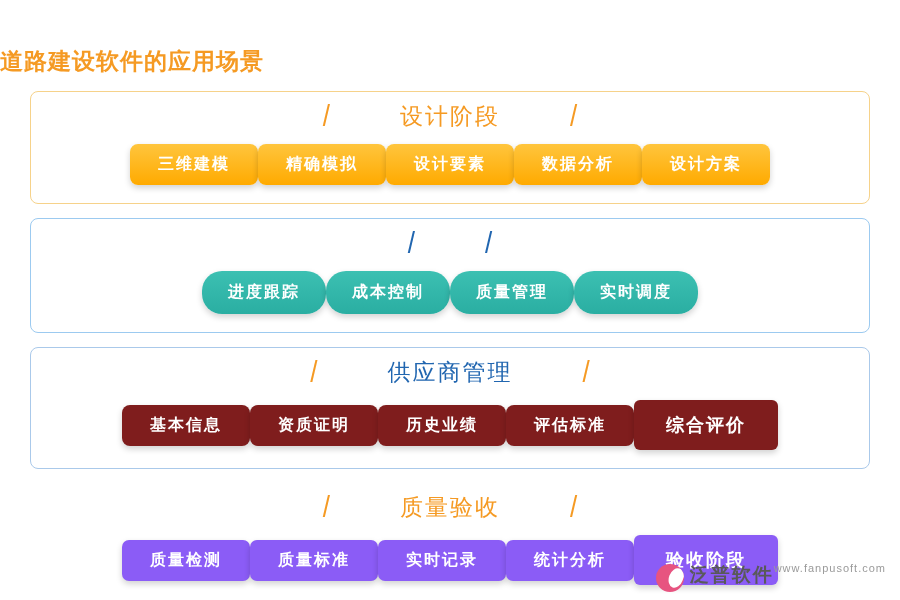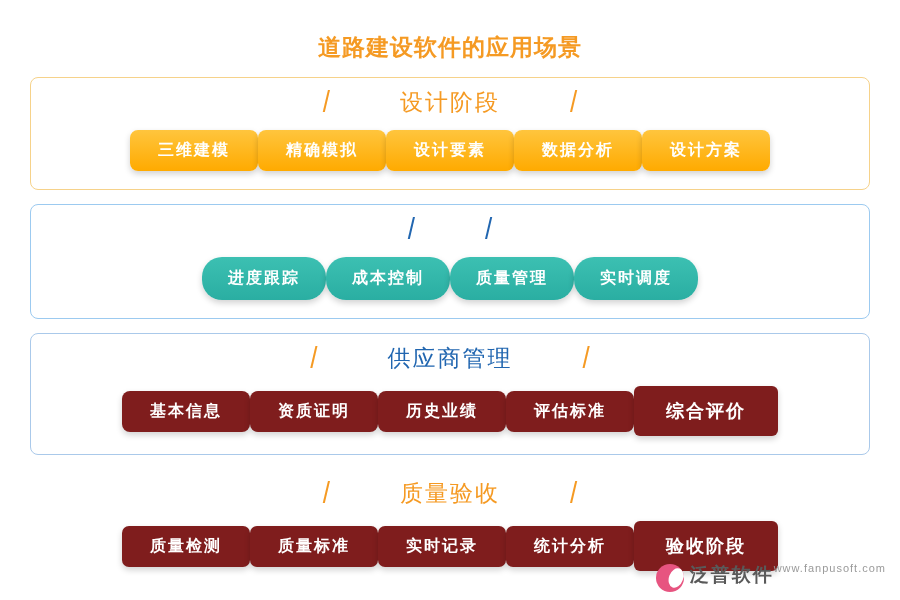--- a/index.html
+++ b/index.html
@@ -5,22 +5,21 @@
   html,body{margin:0;padding:0;background:#fff;}
   .page{
     position:relative;
     width:900px;height:600px;
     background:#fff;
     font-family:"Liberation Sans","DejaVu Sans",sans-serif;
     overflow:hidden;
   }
   .title{
     margin:0;
-    padding-top:32px;
-    text-align:center;
+    padding-top:46px;
     font-size:23px;
     font-weight:bold;
     color:#f59a23;
     letter-spacing:1px;
   }
   .section{
     margin:14px 30px 0 30px;
     border-radius:8px;
     padding:10px 0 18px 0;
   }
@@ -71,21 +70,21 @@
   .chip.teal{
     background:linear-gradient(180deg,#3cc0b2,#2aaea2);
     border-radius:20px;
     padding:11px 26px;
   }
   .chip.green{
     background:#7f1d1d;
     border-radius:8px;
   }
   .chip.dblue{
-    background:#7f1d1d;
+    background:#8b5cf6;
     border-radius:7px;
   }
   .chip.lg{
     font-size:18px;
     padding:13px 32px;
     border-radius:6px;
   }
   .footer{
     position:absolute;
     right:14px;

